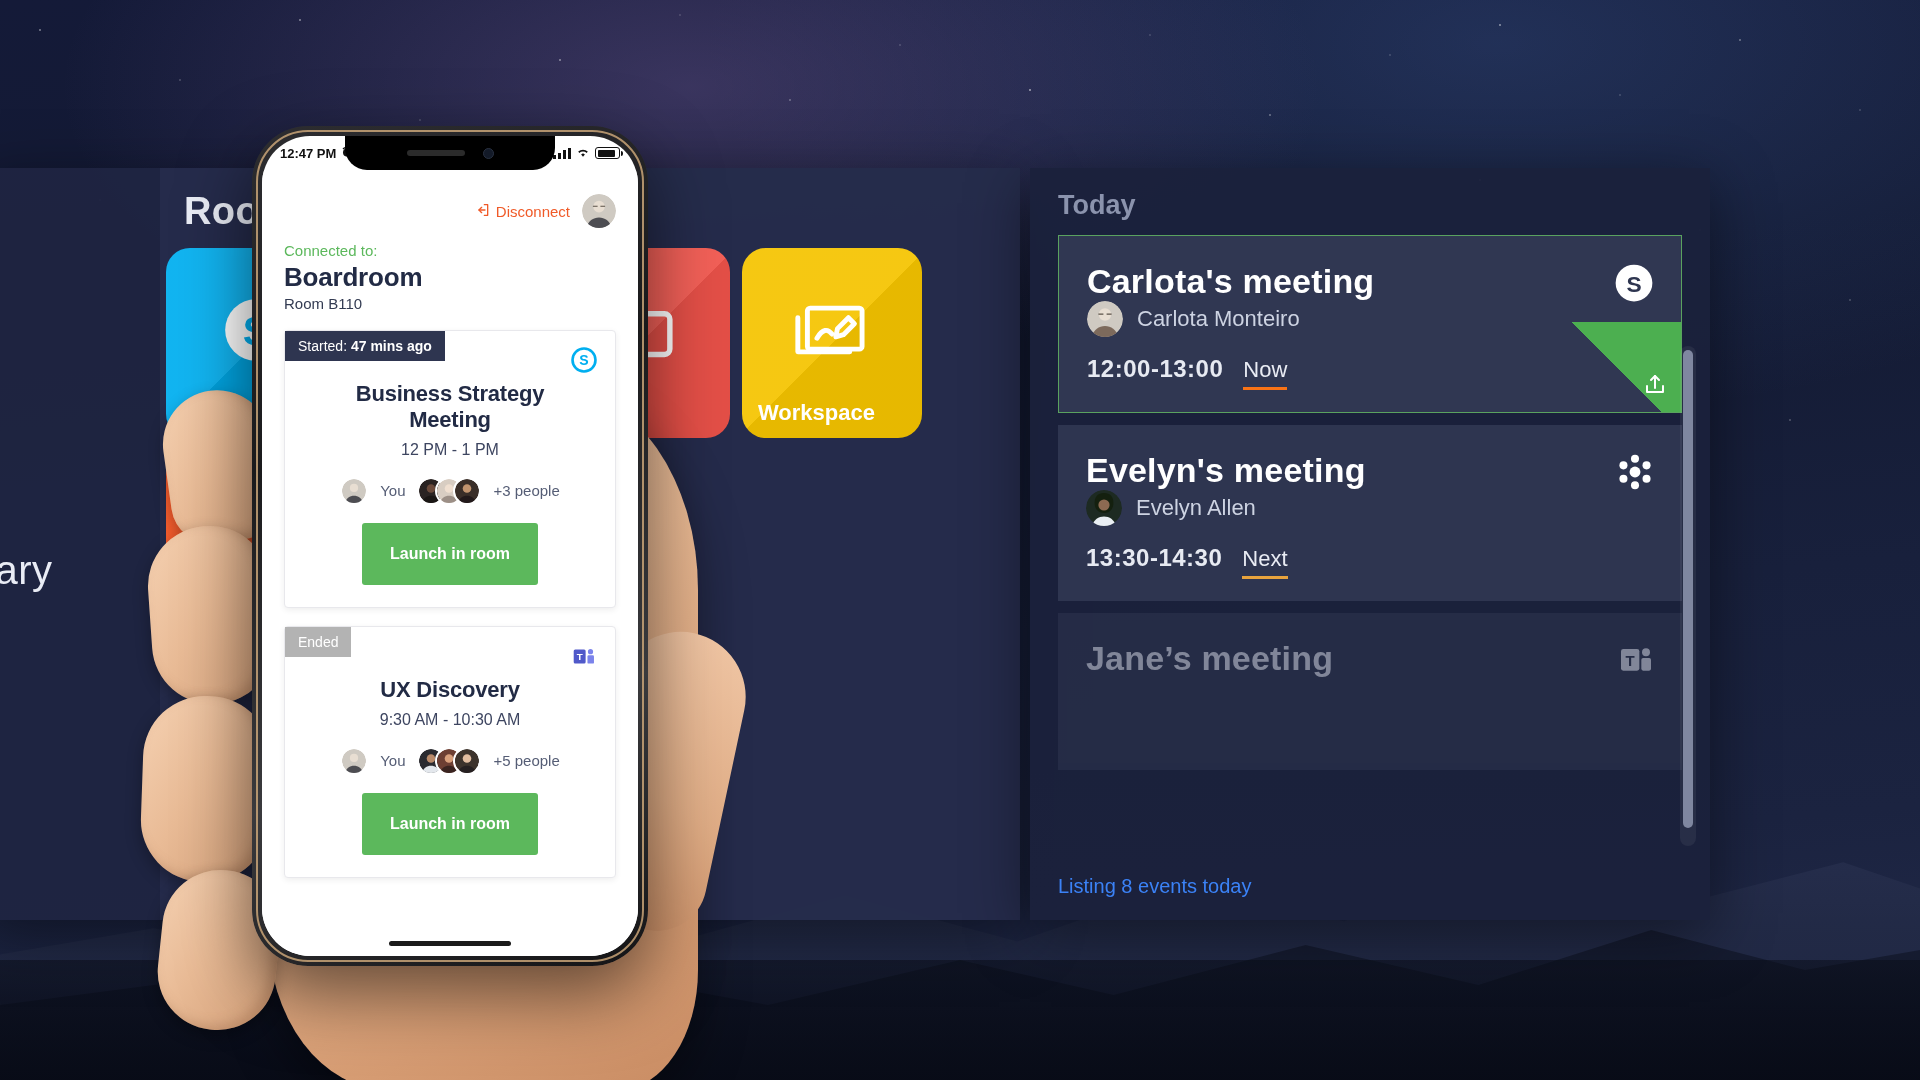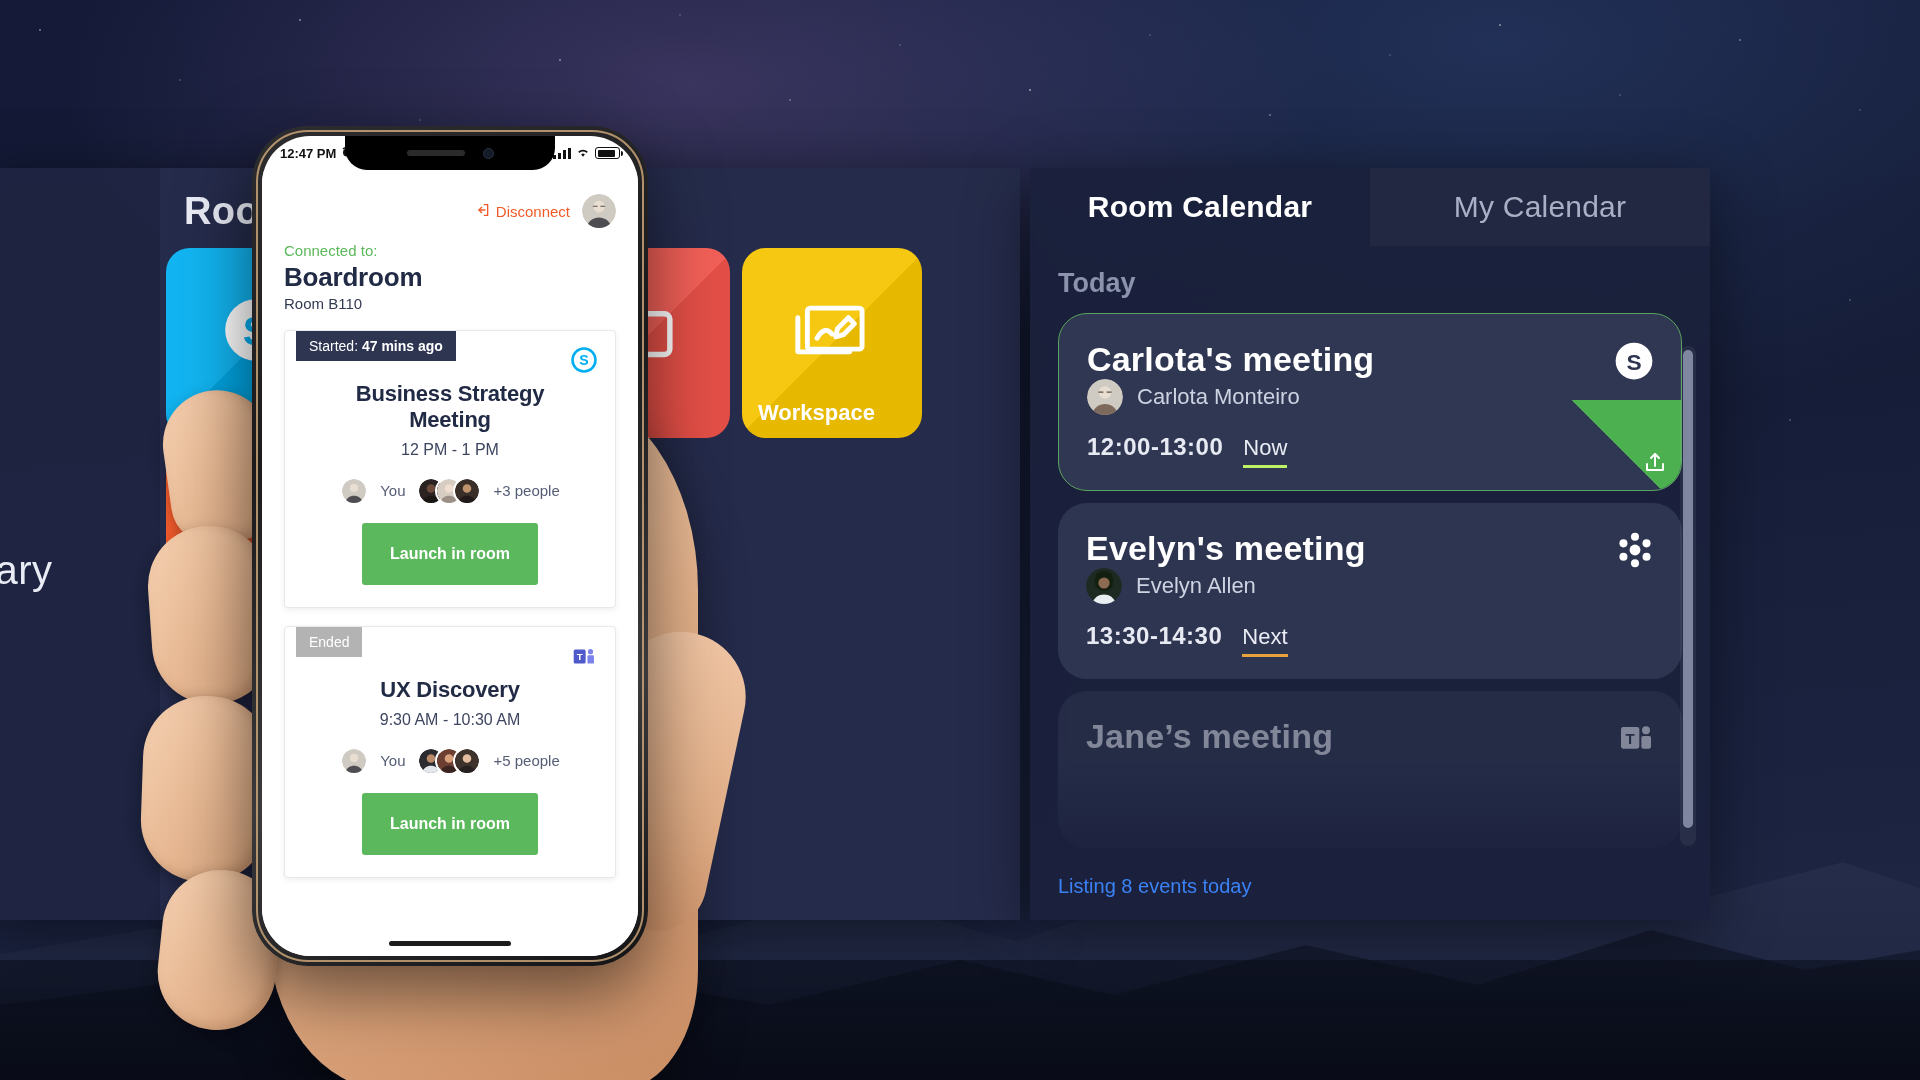--- a/index.html
+++ b/index.html
@@ -120,33 +120,33 @@
     font-size: 30px; font-weight: 700; letter-spacing: .2px;
   }
   .cal-tab.active { color: #ffffff; }
   .cal-tab.inactive { color: #a9b0c6; background: rgba(255,255,255,0.035); font-weight: 400; }
   .cal-today {
     padding: 22px 0 14px 28px; font-size: 27px; font-weight: 700; color: #8b93ad;
   }
   .cal-list { position: relative; padding: 0 28px; }
   .ev-card {
     position: relative; background: #2e3550; margin-bottom: 12px;
-    padding: 26px 32px 22px 28px; overflow: hidden; border-radius: 29px;
+    padding: 26px 32px 22px 28px; overflow: hidden;
   }
   .ev-card.current { border: 1px solid #5aa25f; background: #303752; }
   .ev-card.faded { opacity: .55; }
   .ev-title { font-size: 34px; font-weight: 700; color: #ffffff; letter-spacing: .2px; }
   .ev-title.soft { color: #d6dae6; font-weight: 700; }
   .ev-person { display: flex; align-items: center; gap: 14px; }
   .ev-avatar { width: 36px; height: 36px; border-radius: 50%; overflow: hidden; flex: none; }
   .ev-name { font-size: 22px; color: #cdd3e2; }
   .ev-time-row { margin-top: 18px; display: flex; align-items: baseline; gap: 20px; }
   .ev-time { font-size: 24px; font-weight: 700; color: #e7eaf2; letter-spacing: .5px; }
   .ev-flag { font-size: 22px; color: #e9ecf4; padding-bottom: 4px; }
-  .ev-flag.now  { border-bottom: 3px solid #bef264; }
+  .ev-flag.now  { border-bottom: 3px solid #f97316; }
   .ev-flag.next { border-bottom: 3px solid #e8a33d; }
   .ev-app-icon { position: absolute; right: 26px; top: 26px; }
   .ev-corner {
     position: absolute; right: 0; bottom: 0; width: 120px; height: 90px;
     background: linear-gradient(225deg, #4caf50 0%, #4caf50 52%, transparent 52%);
   }
   .ev-corner-ico { position: absolute; right: 14px; bottom: 12px; }
   .cal-footer {
     position: absolute; left: 28px; bottom: 22px;
     font-size: 20px; color: #3b82f6;
@@ -242,21 +242,21 @@
   .room-sub { font-size: 15px; color: #333b52; margin-top: 2px; }
 
   .mcard {
     position: relative; margin-top: 18px; background: #fff;
     border: 1px solid #e8e8ec; border-radius: 4px;
     box-shadow: 0 2px 6px rgba(0,0,0,.07);
     padding: 0 0 22px 0;
   }
   .badge {
     display: inline-block; padding: 7px 13px; font-size: 14px; color: #fff;
-    margin-left: 11px; position: relative; top: 0;
+    margin-left: 0; position: relative; top: 0;
   }
   .badge.dark { background: #2e3550; }
   .badge.dark b { font-weight: 700; }
   .badge.grey { background: #b3b3b3; }
   .mcard-app { position: absolute; right: 18px; top: 16px; }
   .mcard-title {
     text-align: center; font-size: 22px; font-weight: 700; color: #222b45;
     padding: 20px 34px 0 34px; line-height: 1.18; letter-spacing: -.2px;
   }
   .mcard-time { text-align: center; font-size: 16px; color: #3d4560; margin-top: 8px; }
@@ -353,24 +353,20 @@
               <rect x="3" y="5" width="18" height="16" rx="2"></rect>
               <path d="M3 10h18M8 3v4M16 3v4"></path>
             </svg>
         </div>
         <div class="tile-label"></div>
       </div>
     </div>
   </div>
 
   <div class="cal-panel">
-    <div class="cal-tabs">
-      <div class="cal-tab active">Room Calendar</div>
-      <div class="cal-tab inactive">My Calendar</div>
-    </div>
 
     <div class="cal-today">Today</div>
 
     <div class="cal-list">
 
       <div class="ev-card current">
         <div class="ev-title">Carlota's meeting</div>
         <div class="ev-app-icon">
           <svg width="42" height="42" viewBox="0 0 24 24">
               <circle cx="12" cy="12" r="10.5" fill="#ffffff"></circle>

